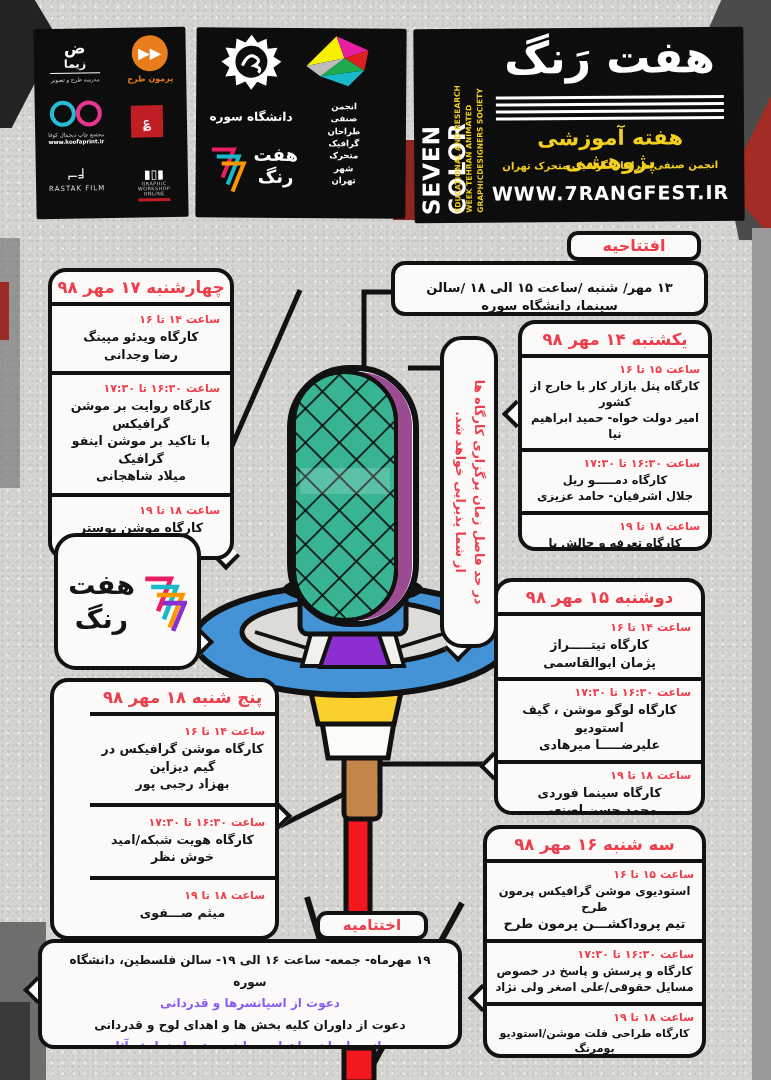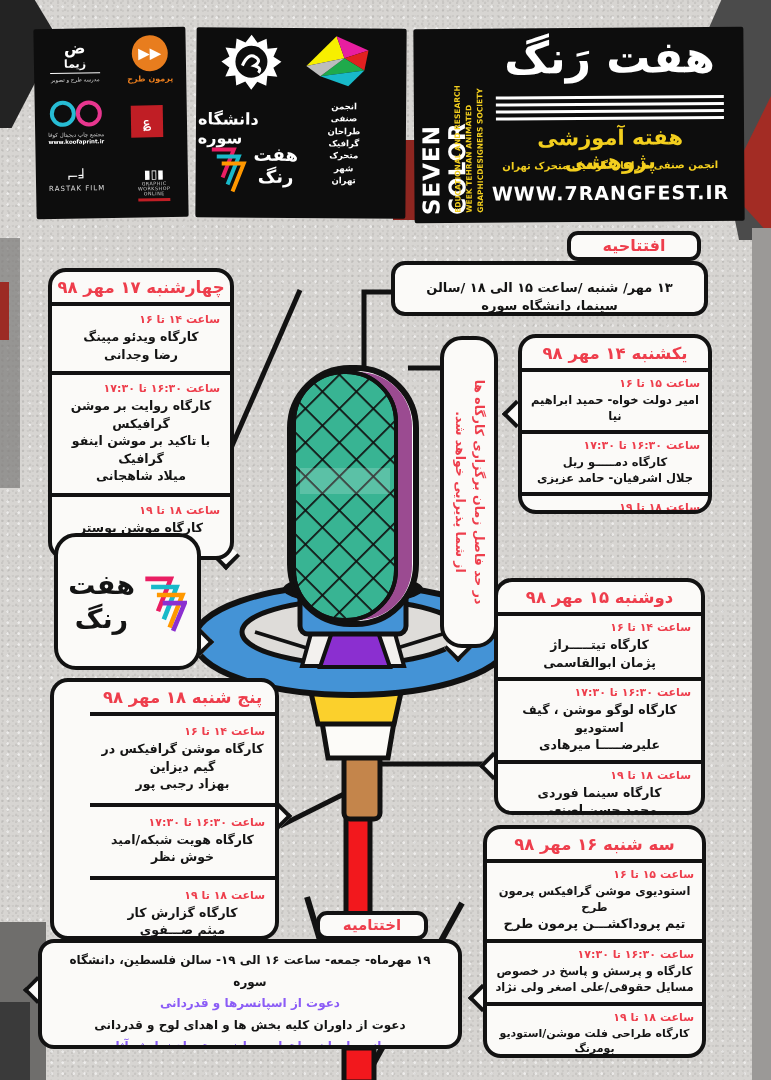--- a/index.html
+++ b/index.html
@@ -140,21 +140,21 @@
     </svg>
     <div style="position:absolute;left:118px;top:72px;width:60px;direction:rtl;text-align:center;color:#fff;font-size:8.5px;font-weight:bold;line-height:1.45;">
       <div>انجمن</div>
       <div>صنفی</div>
       <div>طراحان</div>
       <div>گرافیک</div>
       <div>متحرک</div>
       <div>شهر</div>
       <div>تهران</div>
     </div>
-    <div style="position:absolute;left:2px;top:82px;width:106px;direction:rtl;text-align:left;color:#fff;font-size:16px;font-weight:bold;">دانشگاه سوره</div>
+    <div style="position:absolute;left:2px;top:82px;width:106px;direction:rtl;text-align:center;color:#fff;font-size:12px;font-weight:bold;">دانشگاه سوره</div>
     <div style="position:absolute;left:6px;top:116px;width:104px;display:flex;flex-direction:row-reverse;justify-content:center;gap:6px;">
       <div style="text-align:center;color:#fff;font-weight:bold;font-size:18px;line-height:1.2;">
         <div>هفت</div>
         <div>رنگ</div>
       </div>
       <svg width="38" height="52" viewBox="0 0 38 52">
         <path d="M2,6 H24 L13,34" stroke="#e91e63" stroke-width="4" fill="none"></path>
         <path d="M7,13 H29 L18,41" stroke="#18b9c9" stroke-width="4" fill="none"></path>
         <path d="M12,20 H34 L23,48" stroke="#ff9800" stroke-width="4" fill="none"></path>
       </svg>
@@ -198,24 +198,25 @@
       <div class="line">با تاکید بر موشن اینفو گرافیک</div>
       <div class="line">میلاد شاهجانی</div>
     </div>
     <div class="session">
       <div class="time">ساعت ۱۸ تا ۱۹</div>
       <div class="line">کارگاه موشن پوستر</div>
       <div class="line">سامان ارشدی</div>
     </div>
   </div>
 
-  <div class="bubble" style="left:518px;top:334px;width:194px;height:180px;">
+  <div class="bubble" style="left:518px;top:320px;width:194px;height:231px;border-radius:17px;">
     <div class="day-title">یکشنبه ۱۴ مهر ۹۸</div>
     <div class="session" style="padding:5px 8px 6px;">
       <div class="time">ساعت ۱۵ تا ۱۶</div>
+      <div class="line" style="font-size:11.5px;">کارگاه پنل بازار کار با خارج از کشور</div>
       <div class="line" style="font-size:11.5px;">امیر دولت خواه- حمید ابراهیم نیا</div>
     </div>
     <div class="session" style="padding:5px 8px 6px;">
       <div class="time">ساعت ۱۶:۳۰ تا ۱۷:۳۰</div>
       <div class="line" style="font-size:11.5px;">کارگاه دمـــــو ریل</div>
       <div class="line" style="font-size:11.5px;">جلال اشرفیان- حامد عزیزی</div>
     </div>
     <div class="session" style="padding:5px 8px 6px;">
       <div class="time">ساعت ۱۸ تا ۱۹</div>
       <div class="line" style="font-size:11.5px;">کارگاه تعرفه و چالش با مشتری</div>
@@ -267,21 +268,20 @@
       <div class="time">ساعت ۱۴ تا ۱۶</div>
       <div class="line">کارگاه موشن گرافیکس در گیم دیزاین</div>
       <div class="line">بهزاد رجبی پور</div>
     </div>
     <div class="session" style="padding:9px 10px 10px;">
       <div class="time">ساعت ۱۶:۳۰ تا ۱۷:۳۰</div>
       <div class="line">کارگاه هویت شبکه/امید خوش نظر</div>
     </div>
     <div class="session" style="padding:9px 10px 10px;">
       <div class="time">ساعت ۱۸ تا ۱۹</div>
-      <div class="line">کارگاه گزارش کار</div>
       <div class="line">میثم صـــفوی</div>
     </div>
   </div>
 
   <div class="bubble" style="left:440px;top:336px;width:58px;height:312px;border-radius:22px;overflow:visible;">
     <div style="position:absolute;left:50%;top:50%;width:292px;transform:translate(-50%,-50%) rotate(90deg);direction:rtl;text-align:center;color:#ee3e4c;font-weight:bold;font-size:12.5px;line-height:1.5;">
       <div>در حد فاصل زمان برگزاری کارگاه ها</div>
       <div>از شما پذیرایی خواهد شد.</div>
     </div>
   </div>

